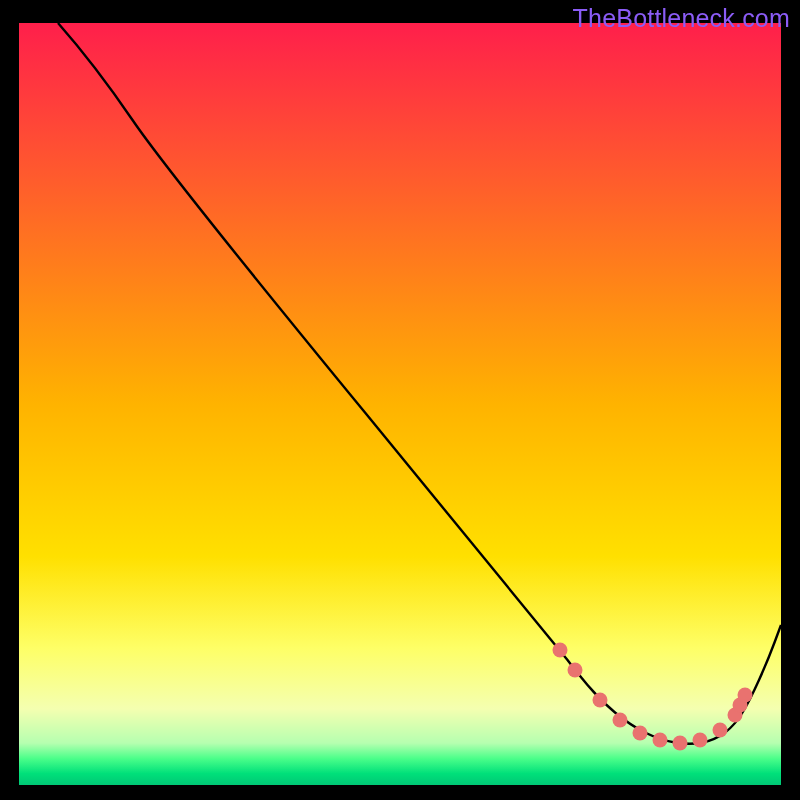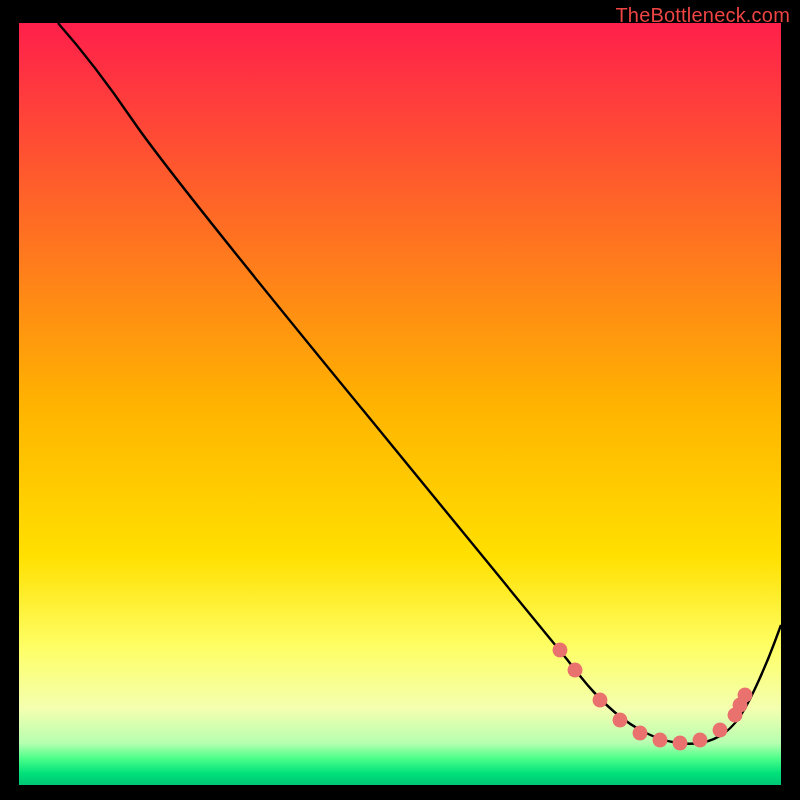--- a/index.html
+++ b/index.html
@@ -14,22 +14,22 @@
   .stage {
     position: relative;
     width: 800px;
     height: 800px;
     background: #000;
   }
   .watermark {
     position: absolute;
     top: 4px;
     right: 10px;
-    color: #ef4444;
-    font-size: 20px;
+    color: #8b5cf6;
+    font-size: 25px;
     font-weight: 500;
     letter-spacing: 0.2px;
     text-align: center;
   }
   svg { display: block; }
 </style>
 </head>
 <body>
 
 <div class="stage">

